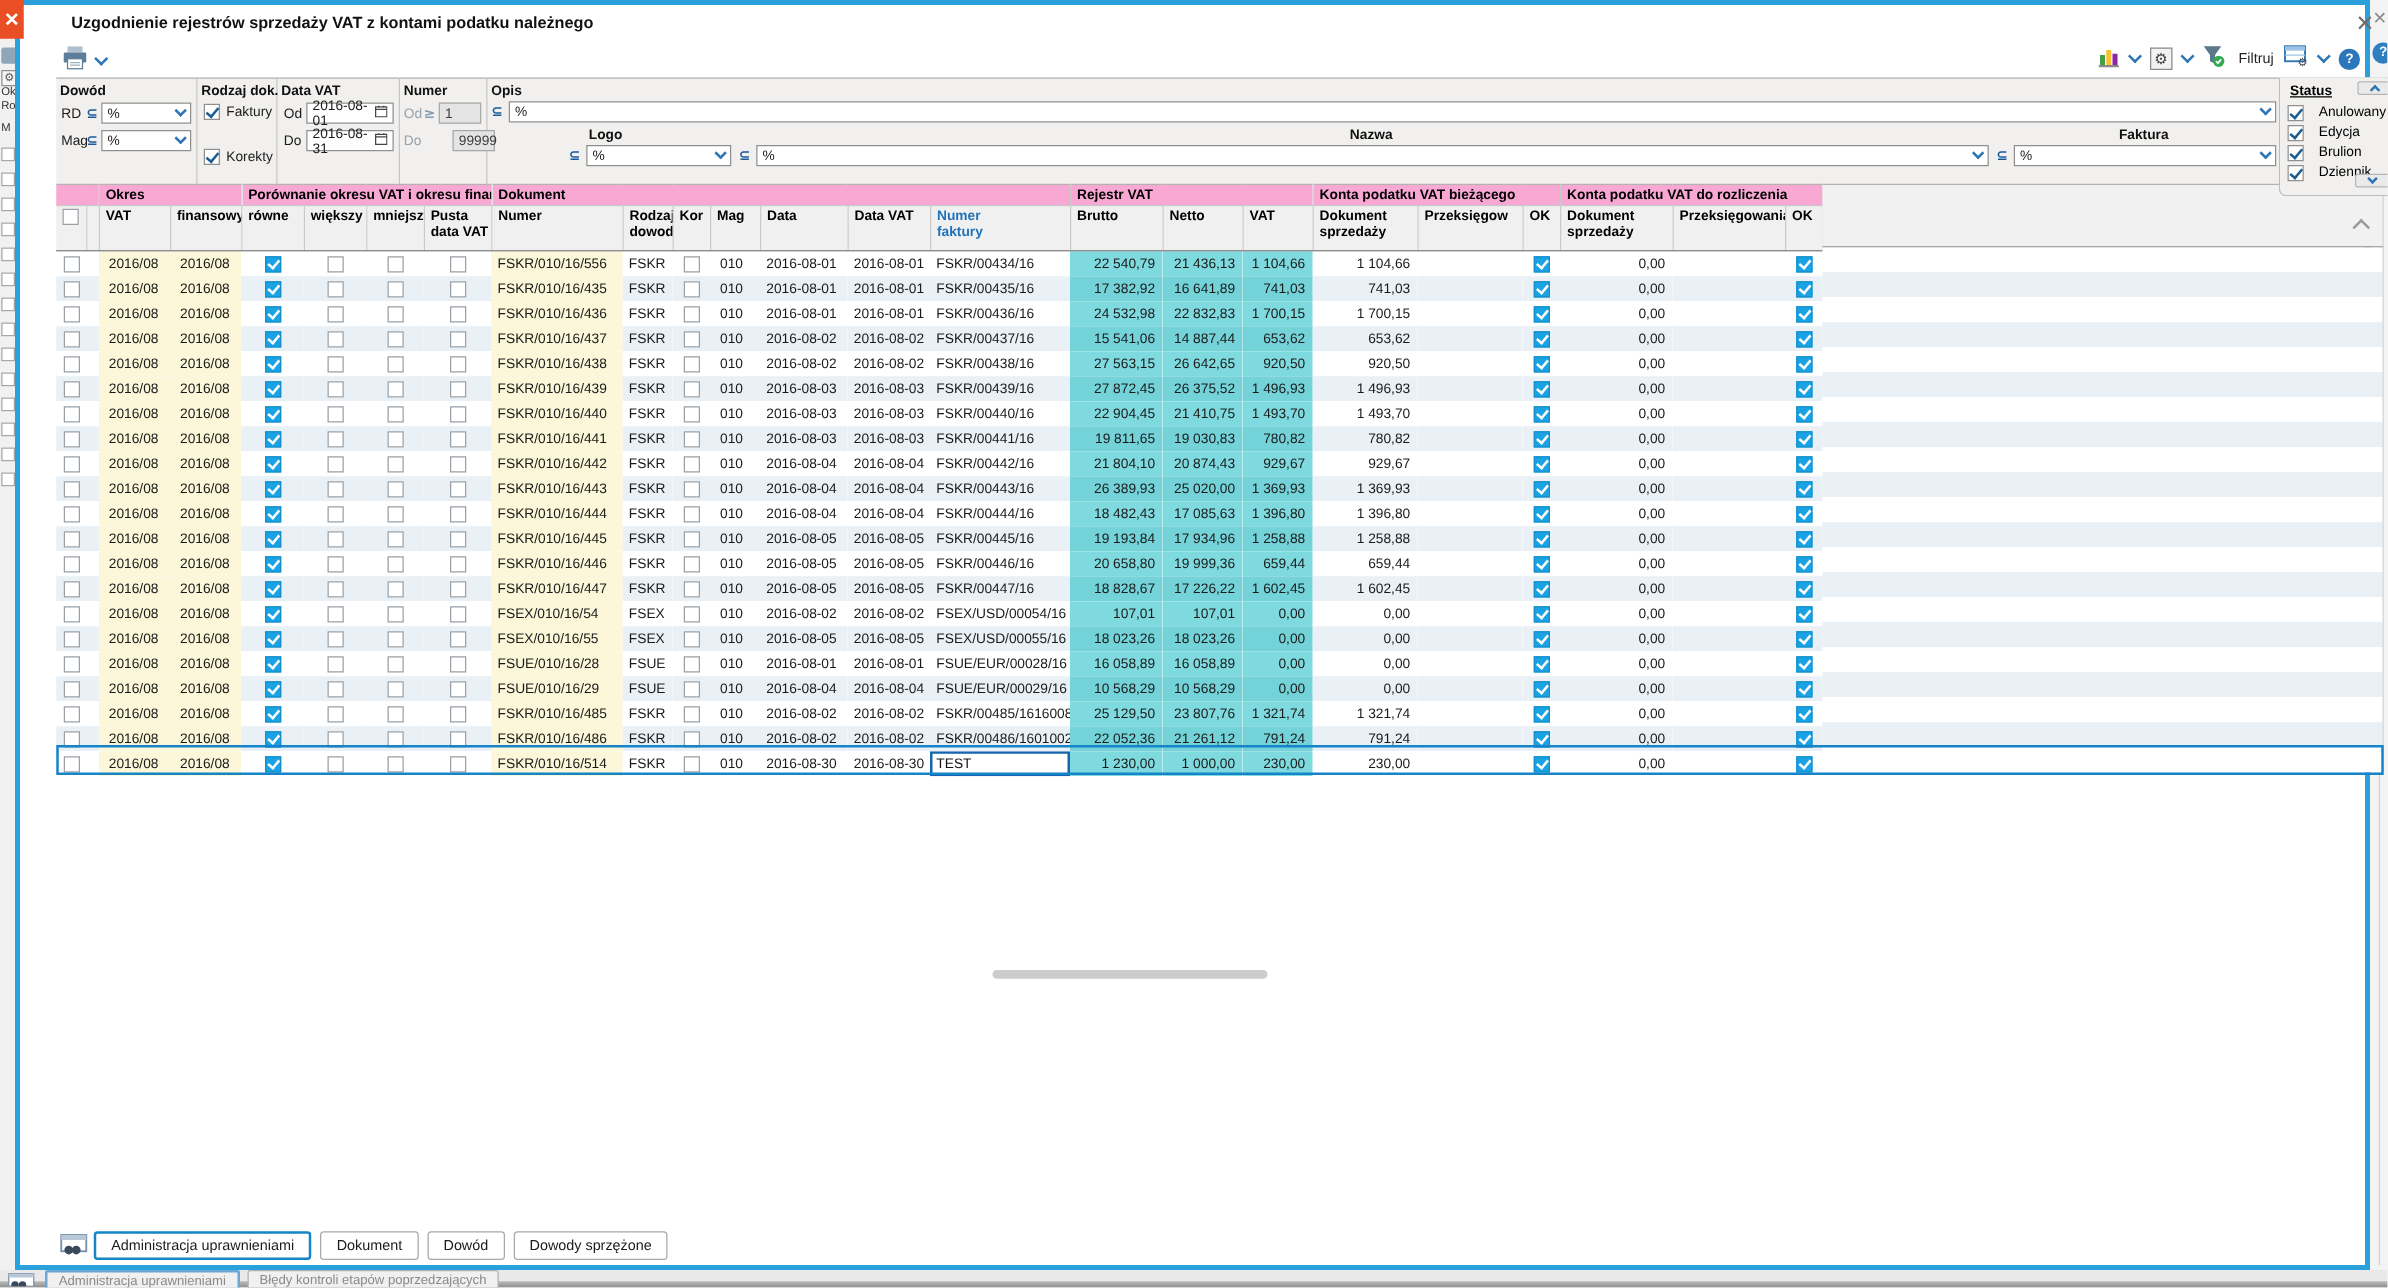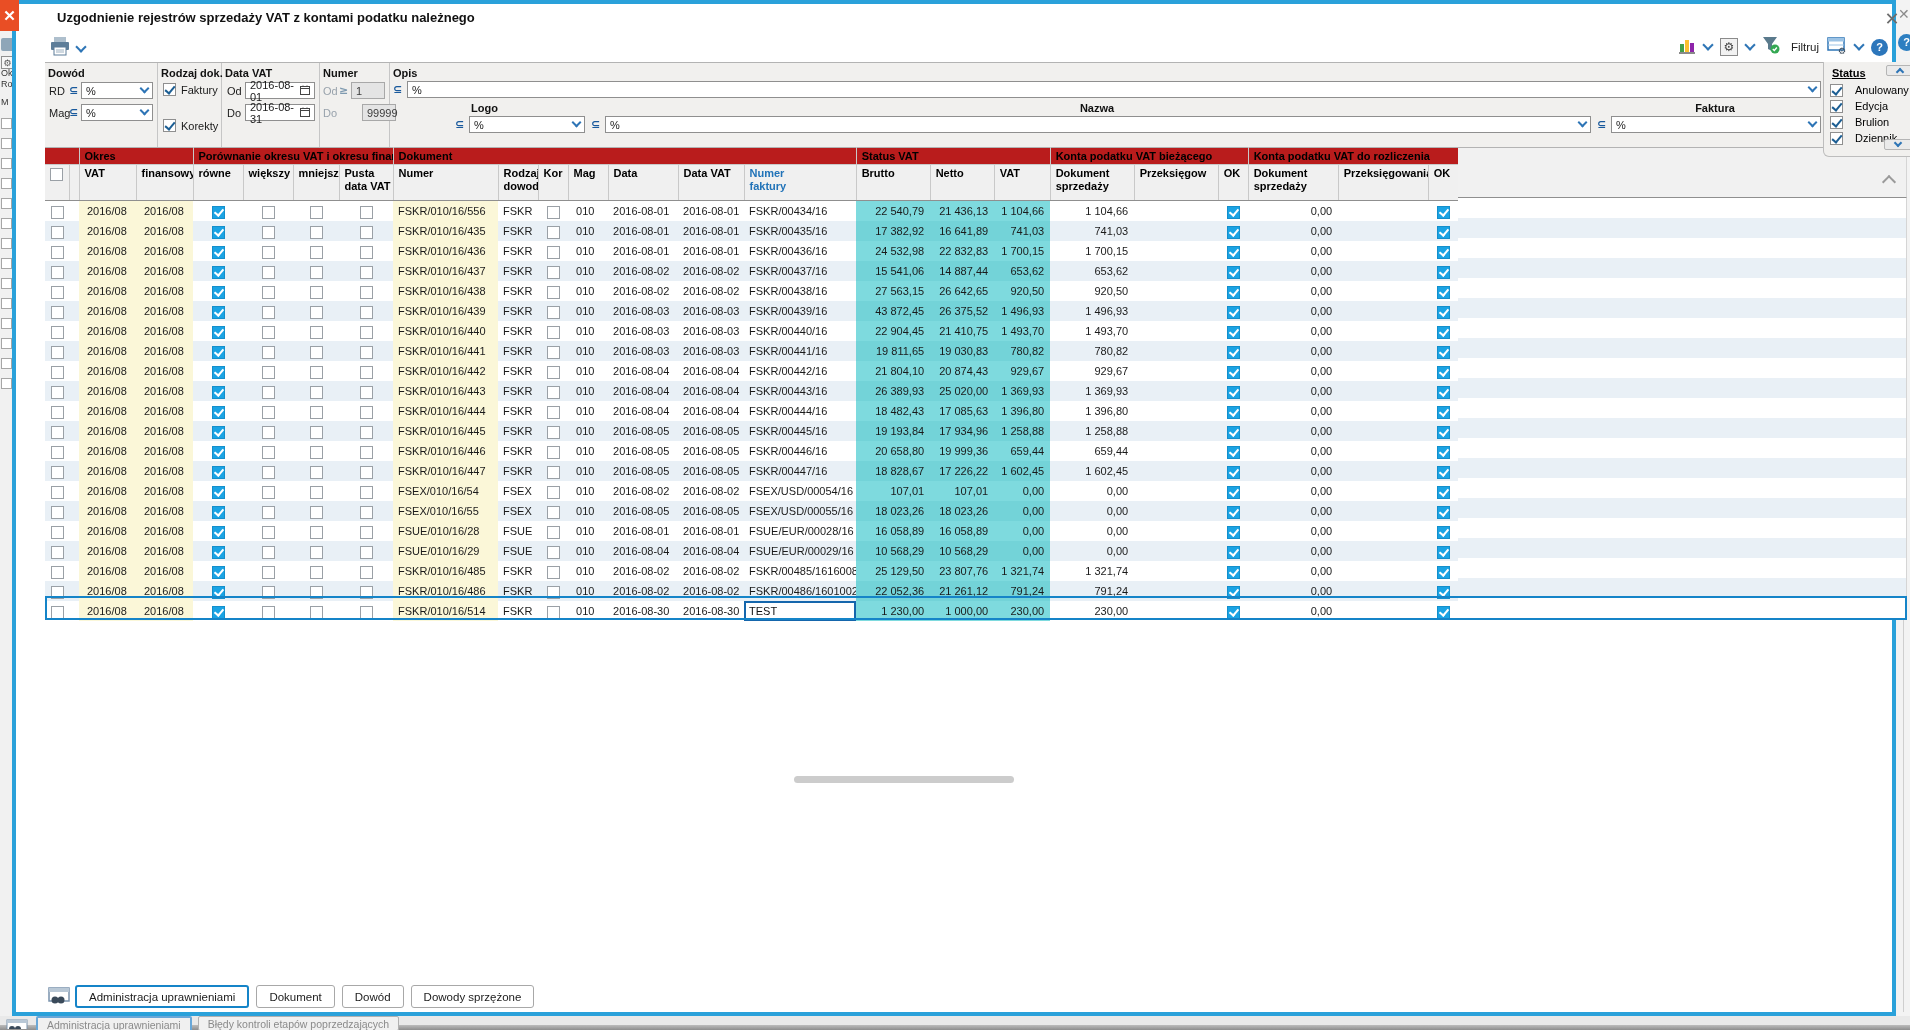--- a/index.html
+++ b/index.html
@@ -59,21 +59,21 @@
   .status{position:absolute;left:1778px;top:58px;width:98px;height:95px;background:#f1f0ee;border-left:1px solid #bdbdbd;border-bottom:1px solid #bdbdbd;border-right:1px solid #bdbdbd;border-radius:0 0 6px 6px;box-sizing:border-box;z-index:4;}
   .st-lbl-h{position:absolute;left:8px;top:5px;font-weight:bold;font-size:11px;text-decoration:underline;}
   .st-row{position:absolute;left:6px;display:flex;align-items:flex-start;gap:12px;font-size:11px;}
   .st-btn{position:absolute;width:28px;height:11px;background:#eaeaea;border:1px solid #b5b5b5;border-radius:2px;display:flex;align-items:center;justify-content:center;box-sizing:border-box;}
   .st-btn .chev-d{width:4px;height:4px;margin-top:-3px;}
   .st-btn .chev-u{width:4px;height:4px;margin-top:2px;}
 
   
   .grid-area{position:absolute;left:0;top:143px;width:1862px;}
   table.grid{border-collapse:collapse;table-layout:fixed;width:1413px;font-size:11px;border-top:1px solid #b3b3b3;}
-  table.grid thead tr.g th{height:16px;background:#b91c1c;border-right:1px solid #c9c9c9;border-bottom:1px solid #c9c9c9;font-weight:bold;font-size:11px;text-align:left;padding:0 0 0 5px;white-space:nowrap;overflow:hidden;}
+  table.grid thead tr.g th{height:16px;background:#f9a8d4;border-right:1px solid #c9c9c9;border-bottom:1px solid #c9c9c9;font-weight:bold;font-size:11px;text-align:left;padding:0 0 0 5px;white-space:nowrap;overflow:hidden;}
   table.grid thead tr.c th{height:33px;background:#f0f0f0;border-right:1px solid #c9c9c9;border-bottom:1px solid #8f8f8f;font-weight:bold;font-size:11px;text-align:left;vertical-align:top;padding:2px 0 0 5px;white-space:pre-line;line-height:13px;overflow:hidden;}
   table.grid thead th.hdr-blue{color:#2173b8;}
   table.grid thead th.cbh{text-align:center;vertical-align:middle;padding:0;}
   table.grid tbody td{height:20px;padding:0;white-space:nowrap;overflow:hidden;line-height:20px;color:#1a1a1a;}
   table.grid tbody tr:nth-child(even){background:#e9f0f6;}
   table.grid tbody td.txt{padding-left:5px;}
   table.grid tbody td.num{text-align:right;padding-right:6px;}
   table.grid tbody td.yellow{background:#fbf7d8;}
   table.grid tbody td.cyan{background:#7edade;}
   table.grid tbody tr:nth-child(even) td.cyan{background:#73d3d8;}
@@ -349,21 +349,21 @@
               <col style="width: 90px;">
               <col style="width: 90px;">
               <col style="width: 30px;">
             </colgroup>
             <thead>
               <tr class="g">
                 <th colspan="2"></th>
                 <th colspan="2">Okres</th>
                 <th colspan="4">Porównanie okresu VAT i okresu finansowego</th>
                 <th colspan="7">Dokument</th>
-                <th colspan="3">Status VAT</th>
+                <th colspan="3">Rejestr VAT</th>
                 <th colspan="3">Konta podatku VAT bieżącego</th>
                 <th colspan="3">Konta podatku VAT do rozliczenia</th>
               </tr>
               <tr class="c">
                 <th class="cbh"><span class="cb"></span></th>
                 <th></th>
                 <th>VAT</th>
                 <th>finansowy</th>
                 <th>równe</th>
                 <th>większy</th>
@@ -532,21 +532,21 @@
                 <td class="cbc"><span class="cb"></span></td>
                 <td class="cbc"><span class="cb"></span></td>
                 <td class="cbc"><span class="cb"></span></td>
                 <td class="txt yellow">FSKR/010/16/439</td>
                 <td class="txt">FSKR</td>
                 <td class="cbc"><span class="cb"></span></td>
                 <td class="txt" style="padding-left: 8px;">010</td>
                 <td class="txt">2016-08-03</td>
                 <td class="txt">2016-08-03</td>
                 <td class="txt">FSKR/00439/16</td>
-                <td class="num cyan">43 872,45</td>
+                <td class="num cyan">27 872,45</td>
                 <td class="num cyan">26 375,52</td>
                 <td class="num cyan">1 496,93</td>
                 <td class="num">1 496,93</td>
                 <td class="txt"></td>
                 <td class="cbc"><span class="cb checked"></span></td>
                 <td class="num">0,00</td>
                 <td class="txt"></td>
                 <td class="cbc"><span class="cb checked"></span></td>
               </tr>
               <tr>

